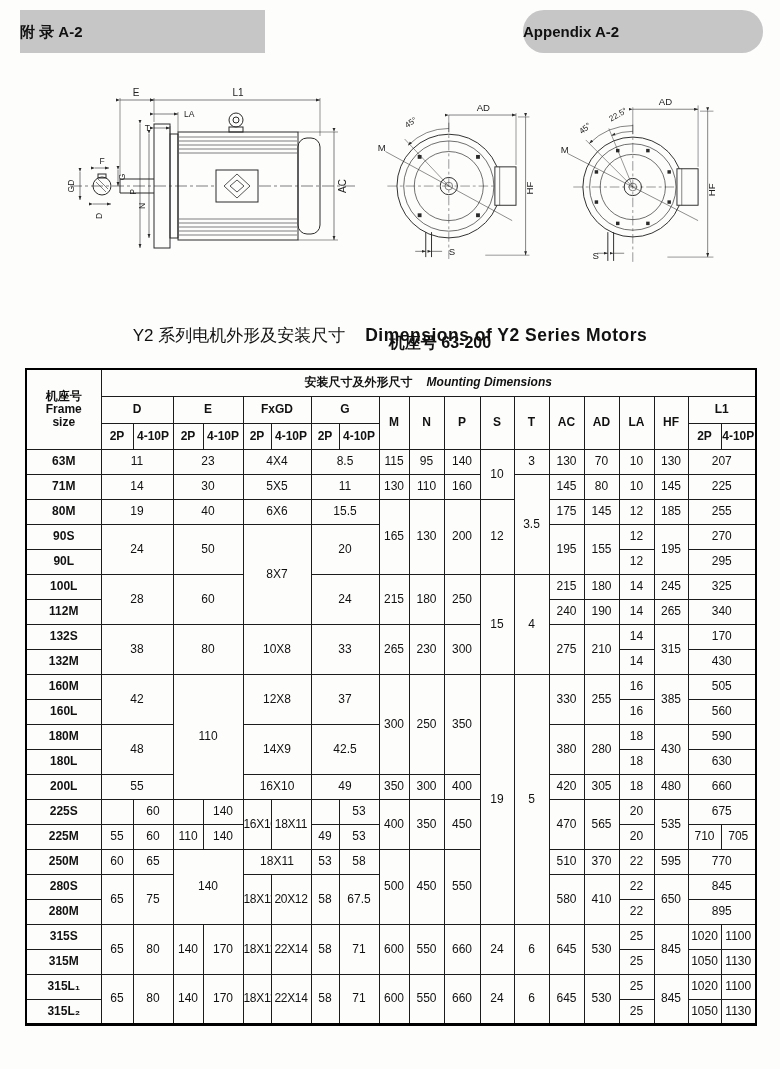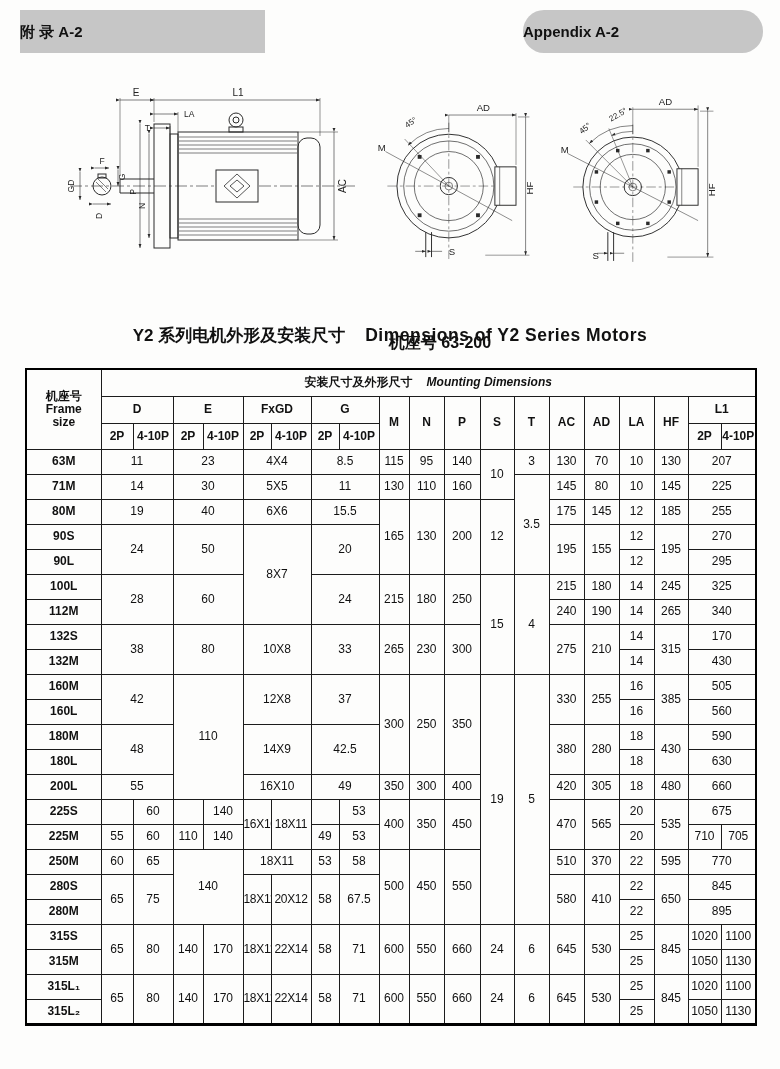--- a/index.html
+++ b/index.html
@@ -9,21 +9,21 @@
          font-weight:bold;font-size:15px;line-height:43px;box-sizing:border-box;}
   .badge.left{left:20px;width:245px;}
   .badge.right{left:523px;width:240px;border-radius:21px;}
   .figures{position:absolute;left:0;top:80px;width:780px;height:210px;}
   .figures svg{position:absolute;}
   .fig-caption{position:absolute;top:253px;font-size:16px;font-weight:bold;text-align:center;
                font-family:"Liberation Sans",sans-serif;}
   .fig-caption.c1{left:360px;width:160px;}
   .fig-caption.c2{left:557px;width:160px;}
   .title-row{position:absolute;left:0;top:324px;width:780px;text-align:center;white-space:nowrap;}
-  .title-zh{font-size:17px;font-weight:bold;}
+  .title-zh{font-size:17px;font-weight:normal;}
   .title-en{font-size:17.5px;font-weight:bold;margin-left:20px;letter-spacing:0.5px;}
   table.dim{position:absolute;left:25px;top:368px;width:730px;border-collapse:collapse;
             table-layout:fixed;border:2px solid #000;border-bottom:3px solid #000;}
   table.dim th,table.dim td{border:1px solid #1c1c1c;text-align:center;vertical-align:middle;
             padding:0;font-size:12px;line-height:1.05;overflow:hidden;}
   table.dim thead th{font-weight:bold;}
   tr.h1{height:27px;} tr.h2{height:27px;} tr.h3{height:26px;}
   table.dim tbody tr{height:25px;}
   td.frame{font-weight:bold;}
   td.small{font-size:9.5px;letter-spacing:-0.3px;}

